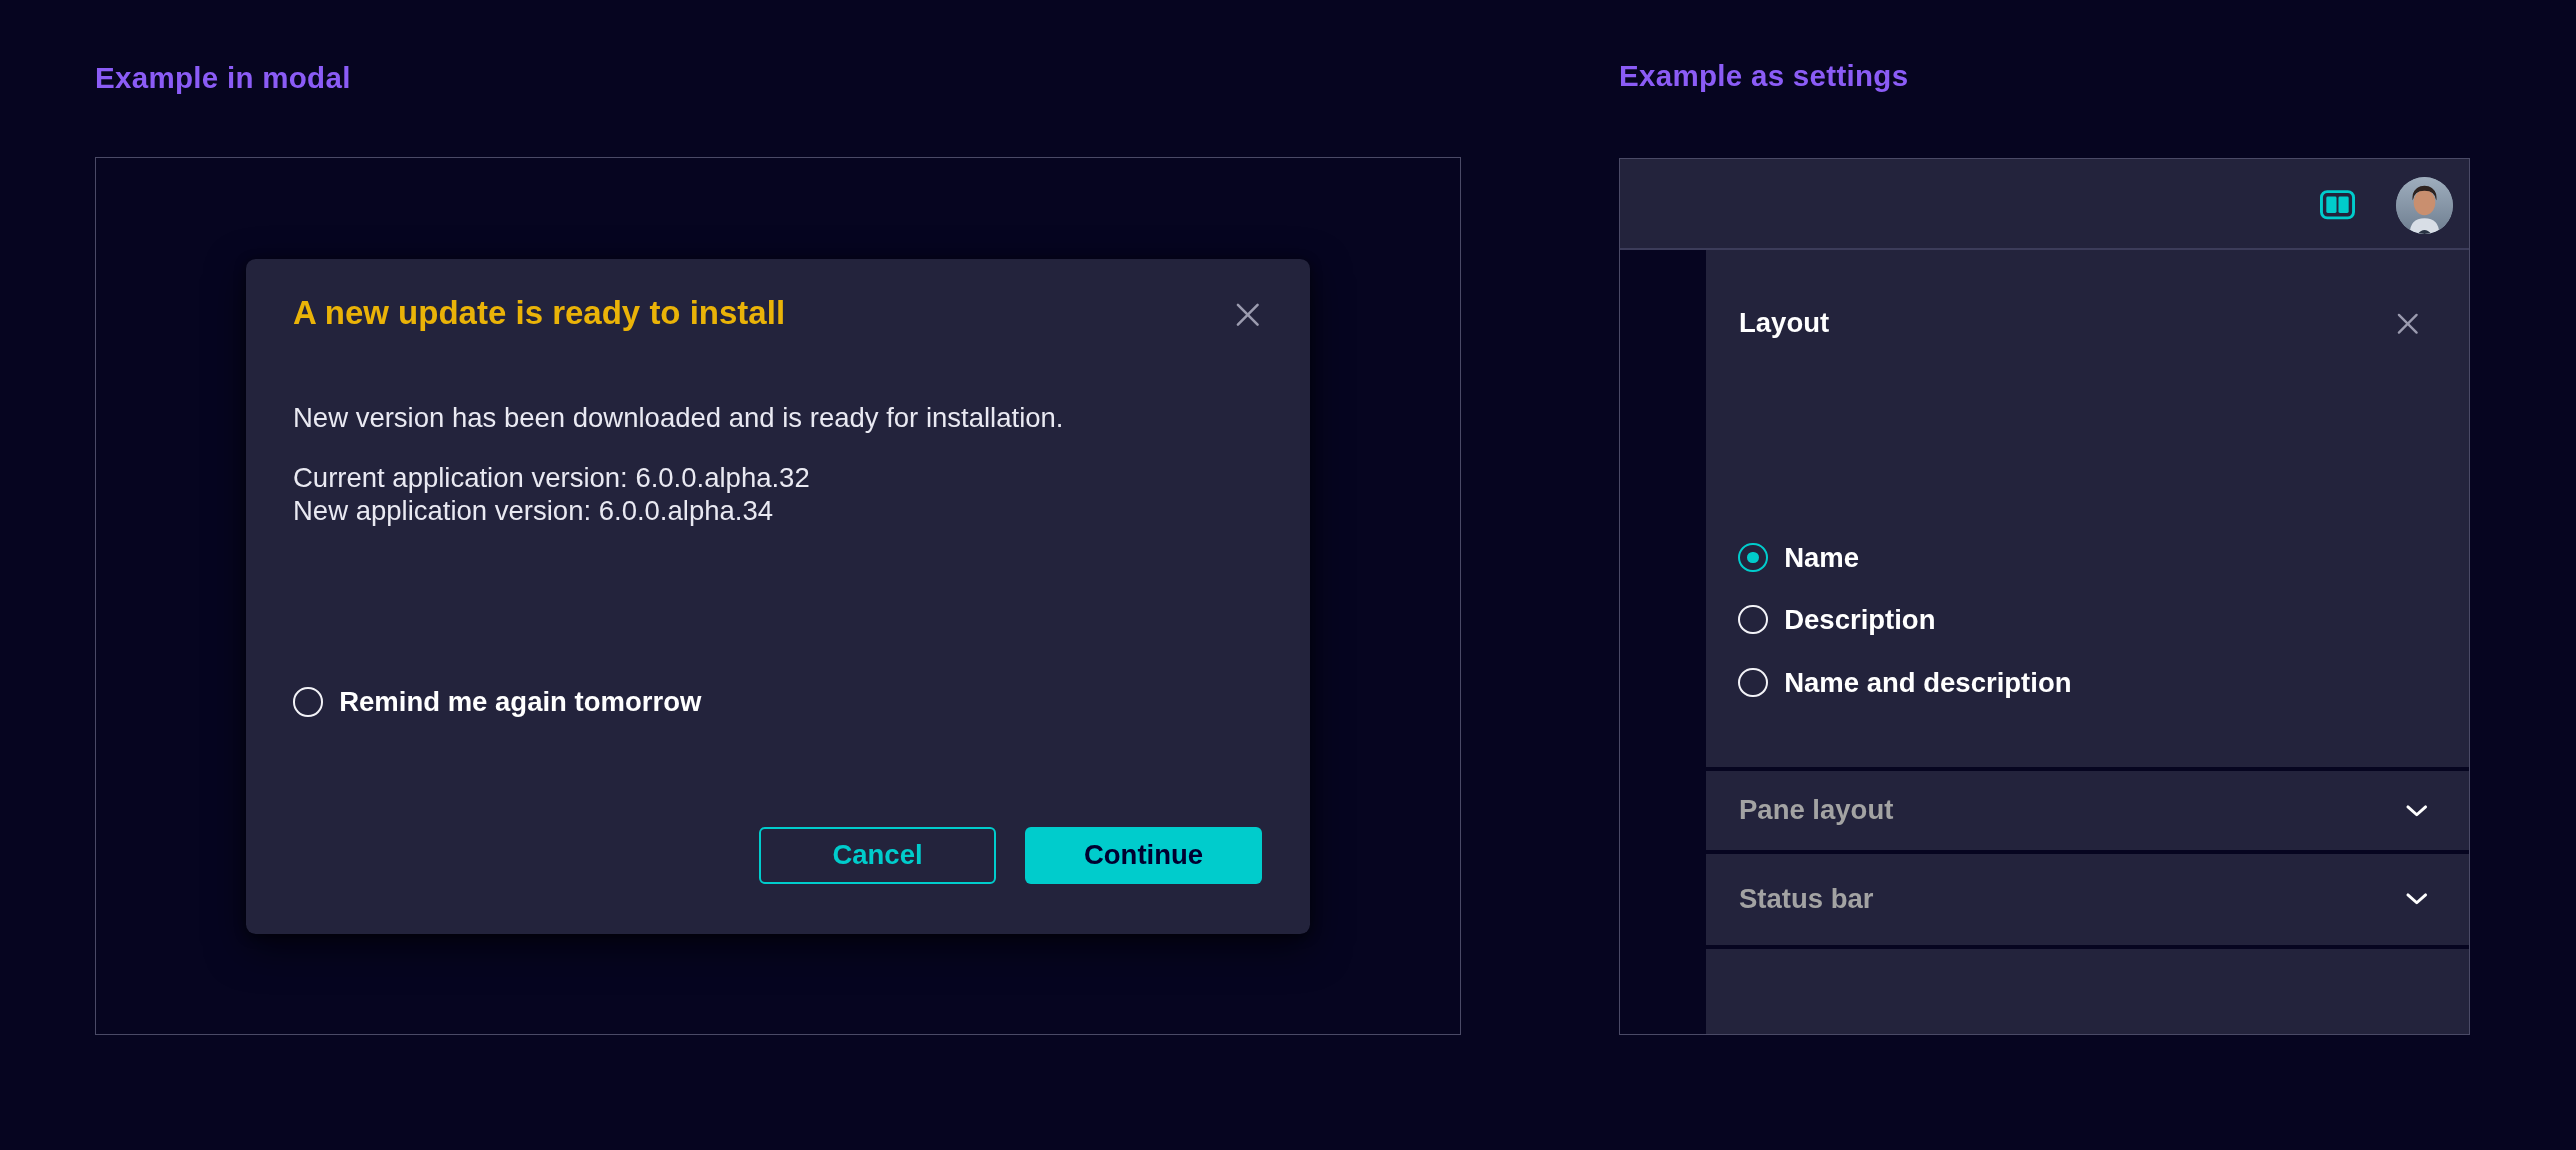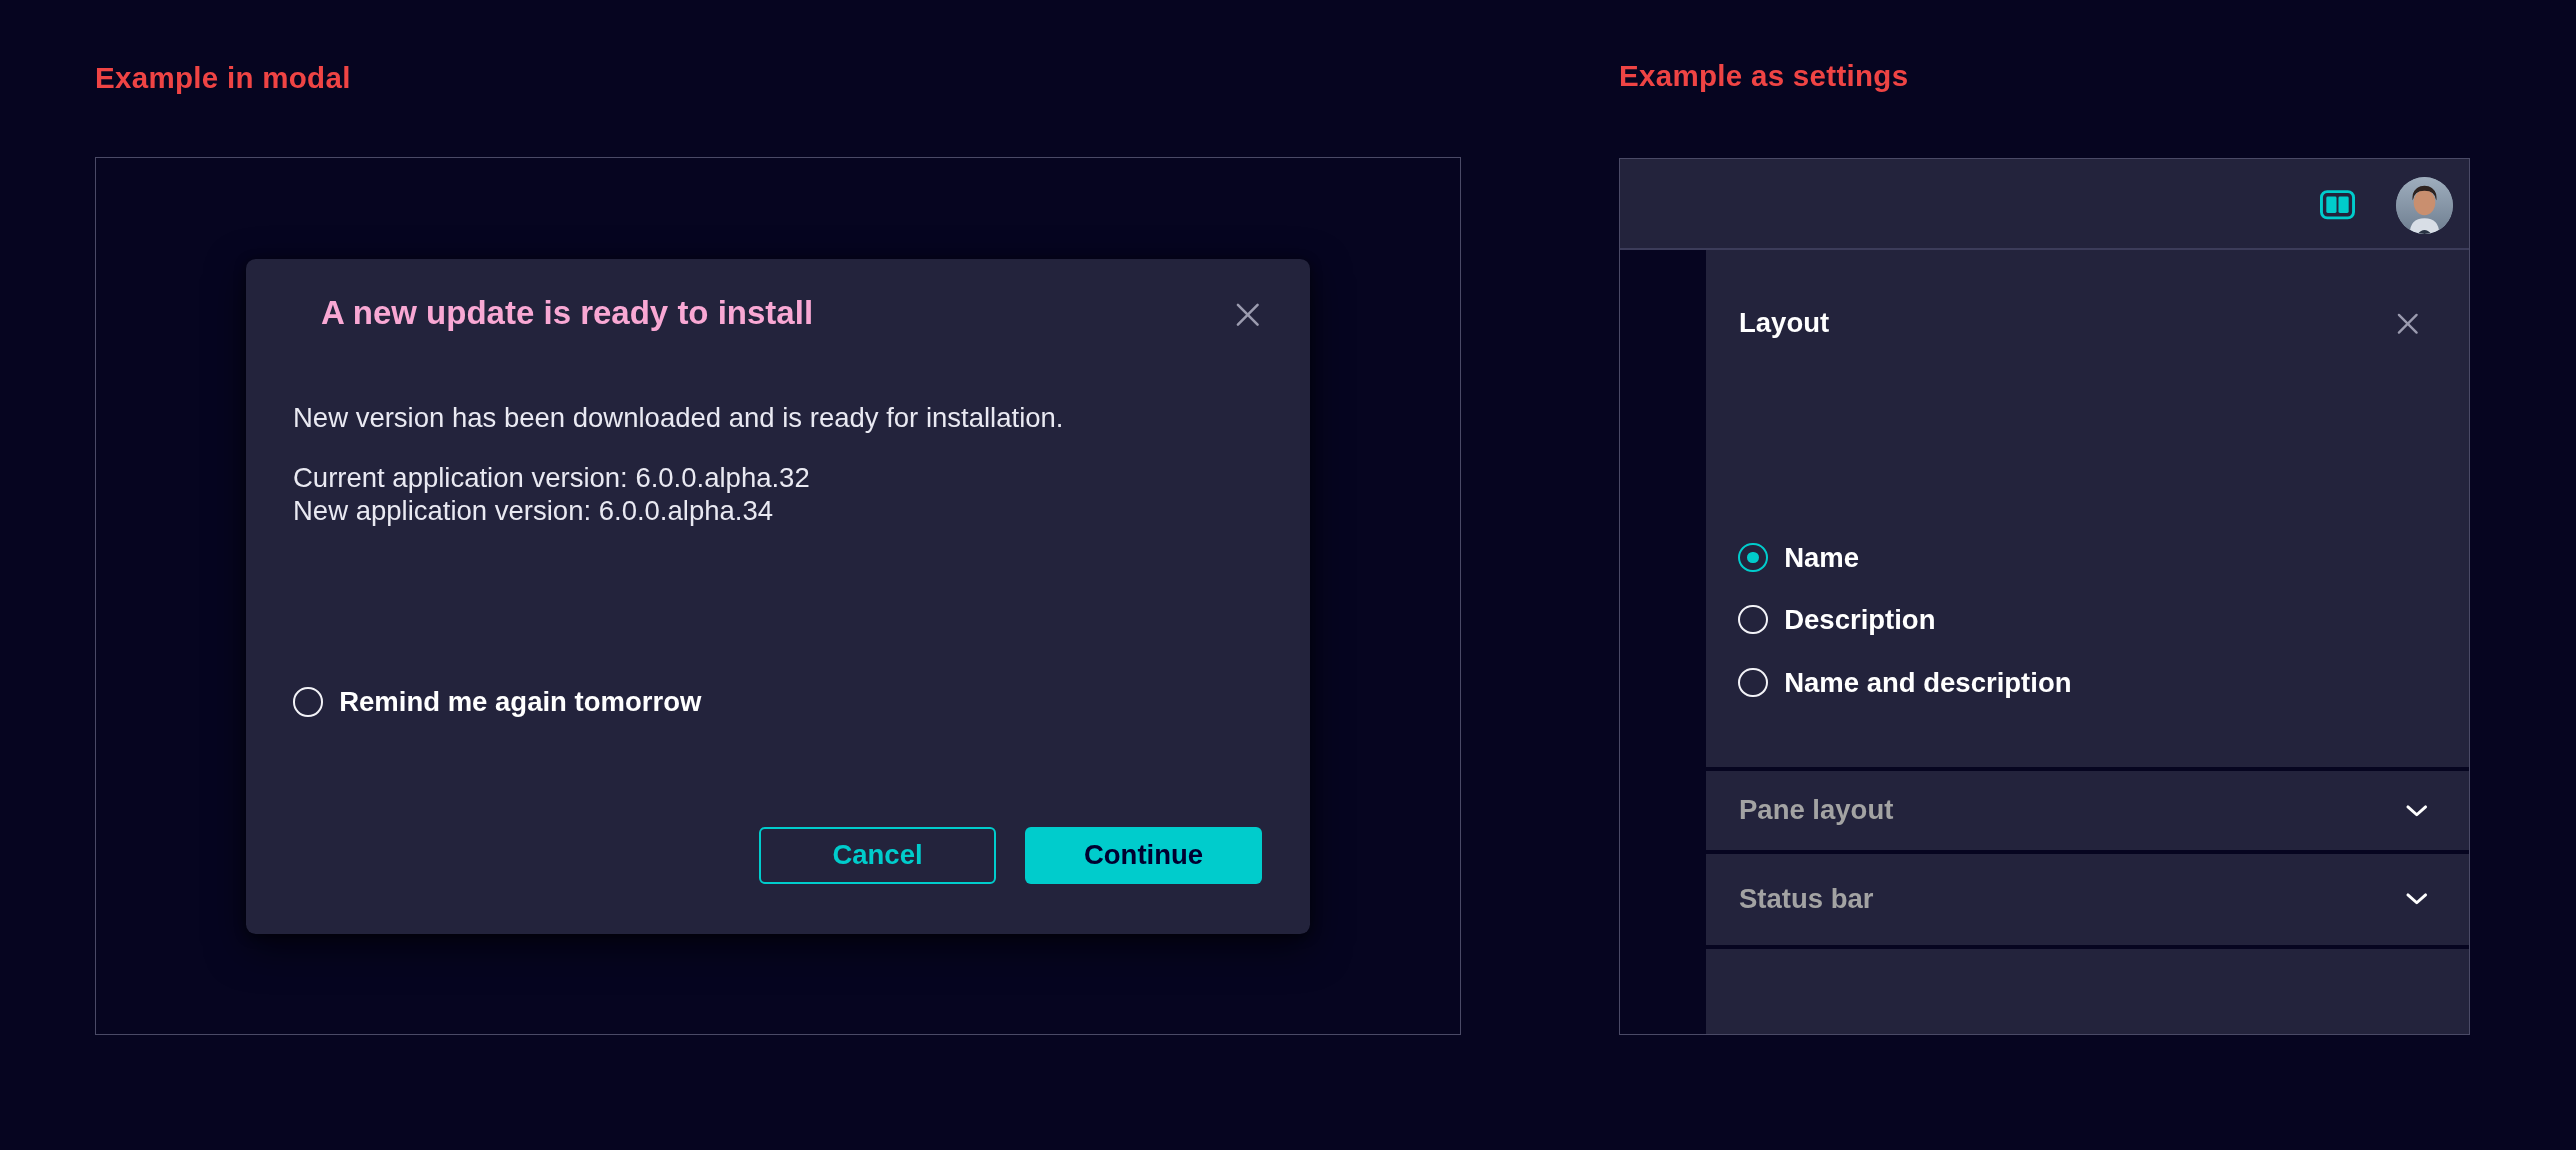--- a/index.html
+++ b/index.html
@@ -8,21 +8,21 @@
     background:#060520;
     font-family:"Liberation Sans", sans-serif;
     color:#ffffff;
     position:relative;
     overflow:hidden;
   }
   .section-title {
     position:absolute;
     font-size:29.5px;
     font-weight:600;
-    color:#ef4444;
+    color:#8b5cf6;
     letter-spacing:0.3px;
   }
   .frame {
     position:absolute;
     border:1px solid #4A4A66;
     background:#060520;
   }
   
   #frame-modal {
     left:95px; top:157px; width:1366px; height:878px;
@@ -30,21 +30,21 @@
   }
   .modal {
     position:relative;
     width:1064px; height:675px;
     background:#23233C;
     border-radius:9.8px;
     box-shadow:0 13.7px 39px rgba(0,0,0,.55), 0 2.9px 11.8px rgba(0,0,0,.45);
   }
   .modal-title {
     position:absolute; left:47px; top:35px;
-    font-size:33px; font-weight:700; color:#f9a8d4;margin-left:28px;
+    font-size:33px; font-weight:700; color:#eab308;
   }
   .icon-btn {
     position:absolute;
     background:none; border:none; cursor:pointer;
     display:flex; align-items:center; justify-content:center;
   }
   .modal-close { right:47px; top:41px; width:31px; height:31px; }
   .modal-text {
     position:absolute; left:47px;
     font-size:27.5px; color:#E9E9F2; line-height:33px;

